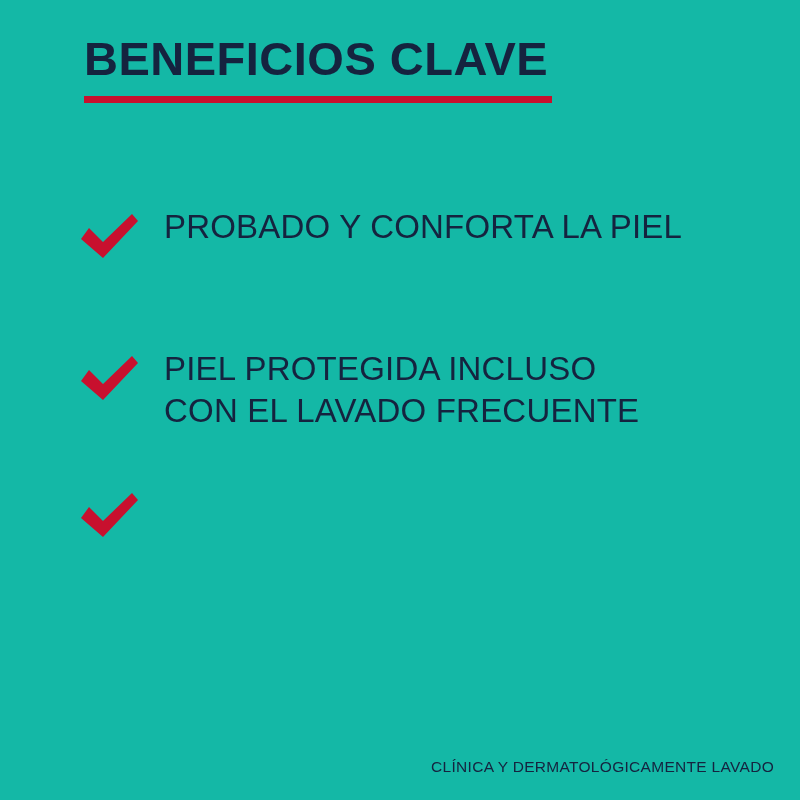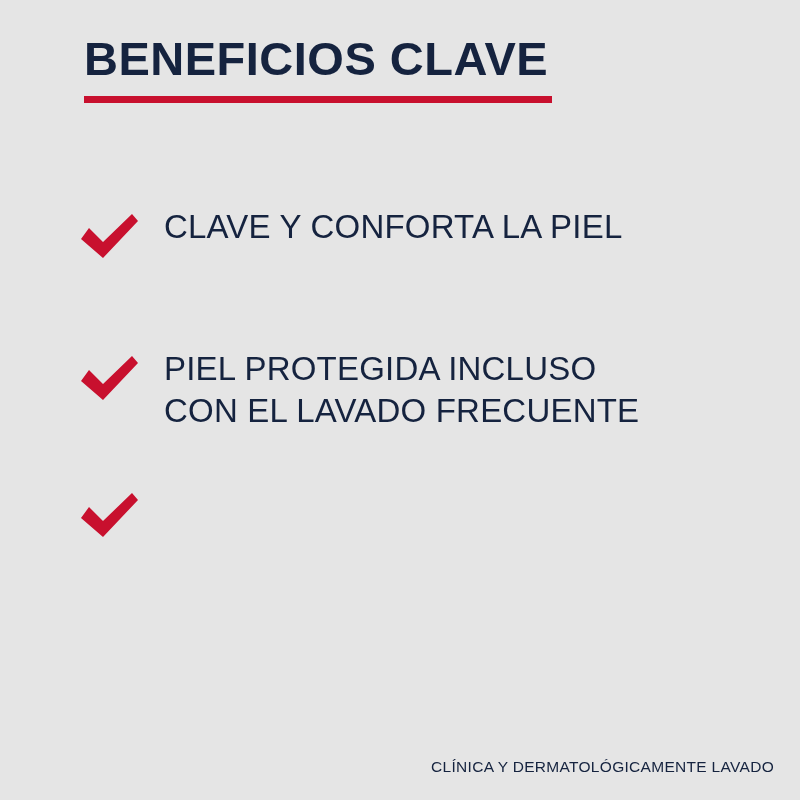--- a/index.html
+++ b/index.html
@@ -10,21 +10,21 @@
     width: 800px;
     height: 800px;
     background: #ffffff;
     font-family: "Liberation Sans", sans-serif;
     overflow: hidden;
   }
   .poster {
     position: relative;
     width: 800px;
     height: 800px;
-    background: #e5e5e5;
+    background: #14b8a6;
     box-sizing: border-box;
   }
 
   
   .header {
     position: absolute;
     left: 84px;
     top: 34px;
   }
   .header-title {
@@ -102,21 +102,21 @@
   </div>
 
   <div class="benefits">
 
     <div class="benefit-row row-1">
       <span class="check-wrap">
         <svg class="check-icon" width="62" height="52" viewBox="0 0 62 52" aria-hidden="true">
           <path d="M3 27 L11 16 L25 30 L54 2 L60 9 L25 46 Z" fill="#C8102E"></path>
         </svg>
       </span>
-      <span class="benefit-text">CLAVE Y CONFORTA LA PIEL</span>
+      <span class="benefit-text">PROBADO Y CONFORTA LA PIEL</span>
     </div>
 
     <div class="benefit-row row-2">
       <span class="check-wrap">
         <svg class="check-icon" width="62" height="52" viewBox="0 0 62 52" aria-hidden="true">
           <path d="M3 27 L11 16 L25 30 L54 2 L60 9 L25 46 Z" fill="#C8102E"></path>
         </svg>
       </span>
       <span class="benefit-text">PIEL PROTEGIDA INCLUSO
 CON EL LAVADO FRECUENTE</span>

